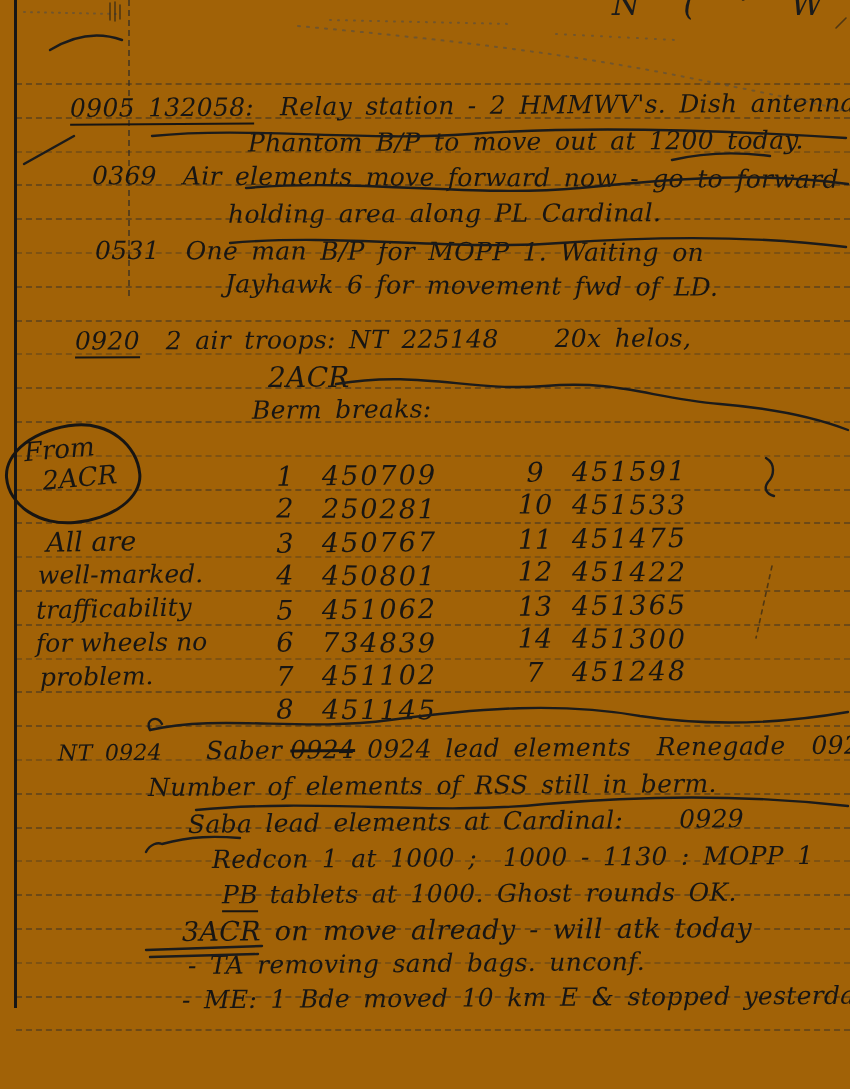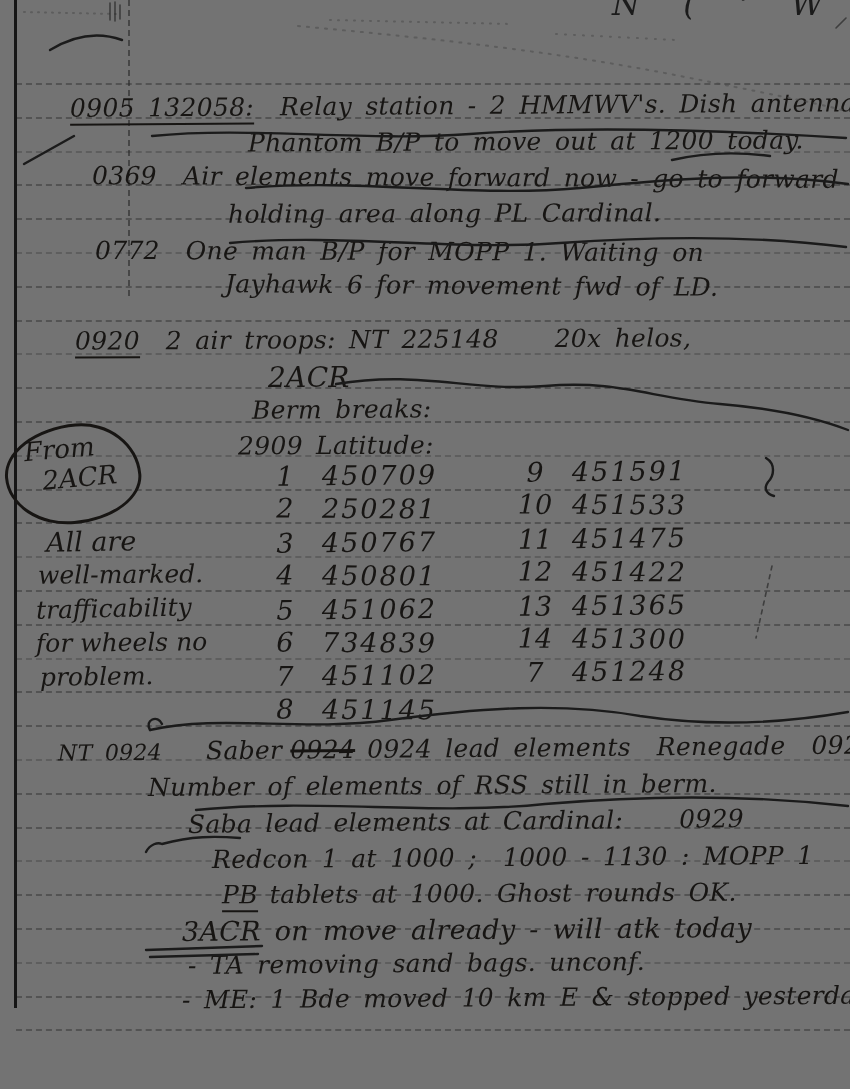--- a/index.html
+++ b/index.html
@@ -1,18 +1,18 @@
 <!DOCTYPE html>
 <html><head>
 <meta charset="utf-8">
 <style>
   html,body{margin:0;padding:0;background:#ffffff;}
   .page{
     position:relative; width:850px; height:1089px; overflow:hidden;
-    background:#737373;
+    background:#a16207;
     font-family:"DejaVu Serif", serif;
   }
   
   .rule{
     position:absolute; left:16px; right:0; height:0;
     border-top:2px dashed rgba(45,45,45,0.45);
   }
   .rule:nth-child(3n){border-top-color:rgba(45,45,45,0.3);}
   .edge-left{position:absolute; left:14px; top:0; width:3px; height:1008px; background:#161616;}
   .vdash{position:absolute; left:128px; top:0; height:296px; width:0;
@@ -104,42 +104,39 @@
 
   <div class="hw" style="left:92px;top:164px;transform:rotate(0.3deg)">
     <span class="time">0369</span><span>Air elements move forward now - go to forward</span>
   </div>
 
   <div class="hw" style="left:228px;top:200px;transform:rotate(-0.2deg)">
     <span>holding area along PL Cardinal.</span>
   </div>
 
   <div class="hw" style="left:95px;top:238px;transform:rotate(0.2deg)">
-    <span class="time">0772</span><span>One man B/P for MOPP 1. Waiting on</span>
+    <span class="time">0531</span><span>One man B/P for MOPP 1. Waiting on</span>
   </div>
 
   <div class="hw" style="left:225px;top:272px;transform:rotate(0.4deg)">
     <span>Jayhawk 6 for movement fwd of LD.</span>
   </div>
 
   <div class="hw" style="left:75px;top:326px;transform:rotate(-0.3deg)">
     <span class="time u">0920</span><span>2 air troops: NT 225148</span><span class="gap">20x helos,</span>
   </div>
 
   <div class="hw" style="left:268px;top:362px;font-size:28px">
     <span>2ACR</span>
   </div>
 
   <div class="hw" style="left:252px;top:396px;transform:rotate(-0.5deg)">
     <span>Berm breaks:</span>
   </div>
 
-  <div class="hw" style="left:238px;top:432px;transform:rotate(-0.3deg)">
-    <span>2909 Latitude:</span>
-  </div>
 
   <div class="circle">
     <div class="cl1">From</div>
     <div class="cl2">2ACR</div>
   </div>
 
   <div class="mnote" style="left:46px;top:526px;transform:rotate(-1deg);font-size:27px">All are</div>
   <div class="mnote" style="left:38px;top:560px;transform:rotate(-0.5deg)">well-marked.</div>
   <div class="mnote" style="left:36px;top:594px;transform:rotate(-1.2deg)">trafficability</div>
   <div class="mnote" style="left:36px;top:628px;transform:rotate(-0.6deg)">for wheels no</div>

